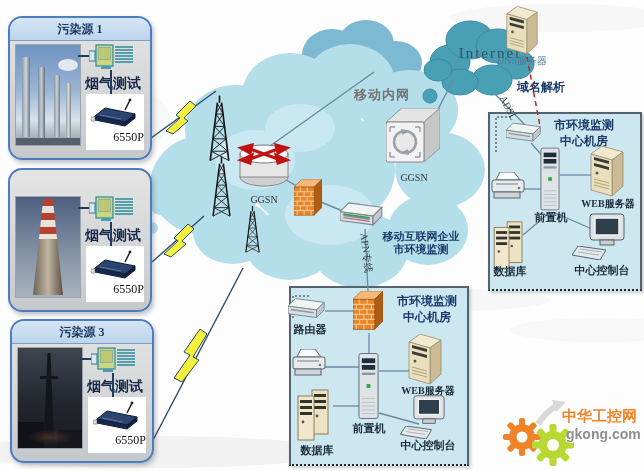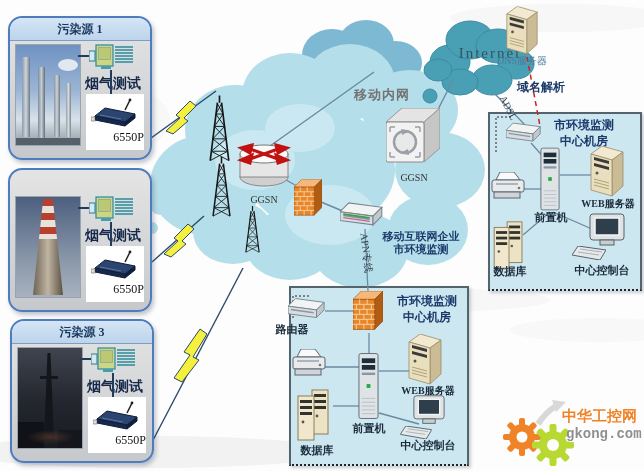--- a/index.html
+++ b/index.html
@@ -24,21 +24,21 @@
   .wireV{position:absolute;background:#223a5c;width:2px;}
   .panel6550{position:absolute;left:76px;top:76px;width:58px;height:56px;background:#fff;}
   .lbl6550{position:absolute;left:76px;top:112px;width:58px;text-align:right;font-size:12px;color:#111;}
   .lblanalyzer{position:absolute;left:70px;top:57px;width:66px;text-align:center;font-size:14px;font-weight:bold;color:#15284a;}
   
   .cbox{position:absolute;background:#cde7f1;border:2px solid #53646e;border-bottom:2px dotted #222;
         box-shadow:2px 2px 3px rgba(90,100,110,.3);}
   
   .wmOrange{position:absolute;font-family:"Liberation Sans","DejaVu Sans",sans-serif;font-weight:bold;
         font-size:15px;color:#f08328;text-shadow:1px 1px 0 #fff;}
-  .wmGray{position:absolute;font-family:Liberation Mono, monospace;font-weight:bold;
+  .wmGray{position:absolute;font-family:Liberation Sans, sans-serif;font-weight:bold;
         font-size:14px;color:#8f8f8f;text-shadow:1px 1px 0 #fff;}
 </style>
 </head>
 <body>
 
 <div id="stage">
 
   <svg width="0" height="0" style="position:absolute" aria-hidden="true">
     <defs>
       <symbol id="sym-lattice" viewBox="0 0 30 64">
@@ -327,21 +327,21 @@
     </svg>
   <div class="lbl s11" style="left:570px;top:264px;width:64px;font-weight:bold;">中心控制台</div>
 
   <div class="ctitle" style="left:390px;top:294px;width:74px;">
     <span style="display:block">市环境监测</span>
     <span style="display:block">中心机房</span>
   </div>
   <svg class="abs" style="left:288px;top:296px" width="38" height="26" viewBox="0 0 40 26">
       <use href="#sym-flatbox"></use>
     </svg>
-  <div class="lbl s11" style="left:270px;top:323px;width:44px;font-weight:bold;">路由器</div>
+  <div class="lbl s11" style="left:288px;top:323px;width:44px;font-weight:bold;">路由器</div>
   <svg class="abs" style="left:353px;top:288px" width="30" height="46" viewBox="0 0 36 48">
       <use href="#sym-firewall"></use>
     </svg>
   <svg class="abs" style="left:358px;top:350px" width="21" height="72" viewBox="0 0 22 70">
       <use href="#sym-tall-server"></use>
     </svg>
   <div class="lbl s11" style="left:346px;top:422px;width:46px;font-weight:bold;">前置机</div>
   <svg class="abs" style="left:406px;top:334px" width="38" height="52">
       <use href="#sym-beige-server"></use>
     </svg>

